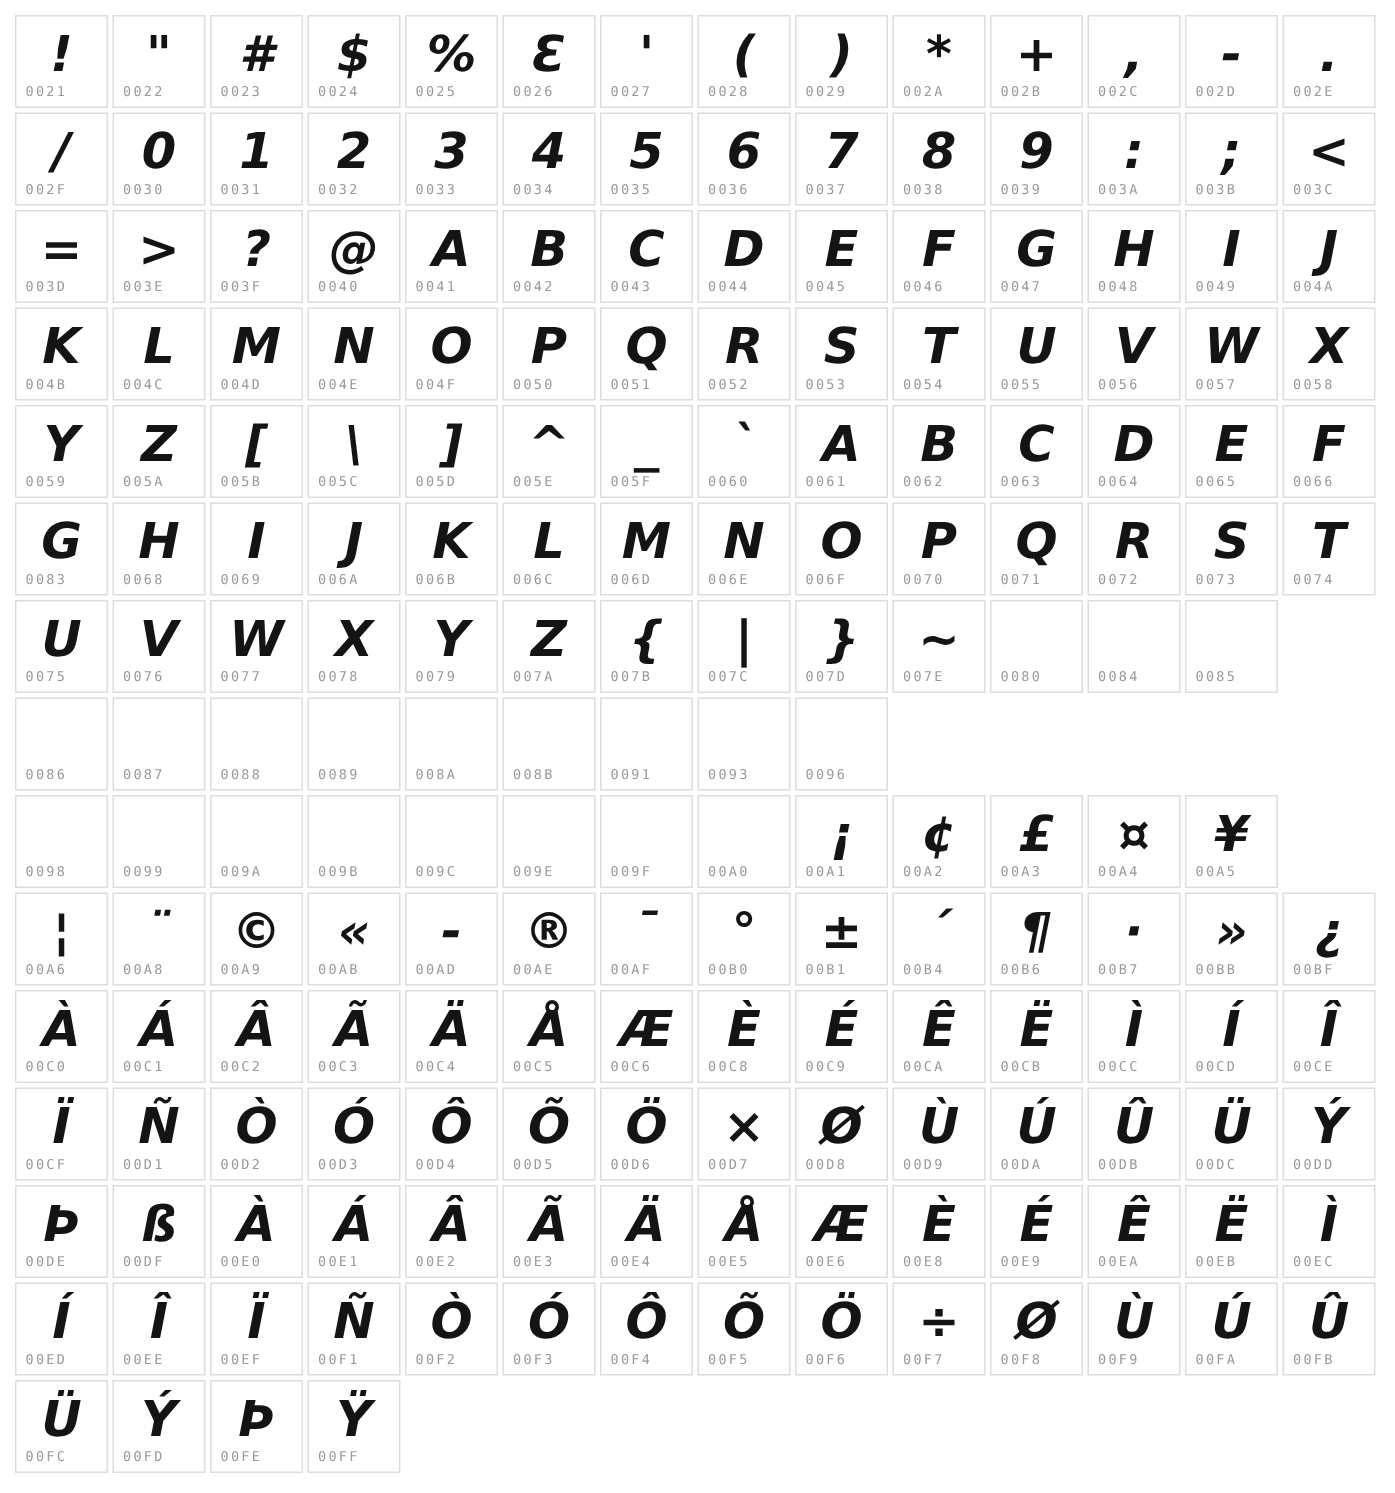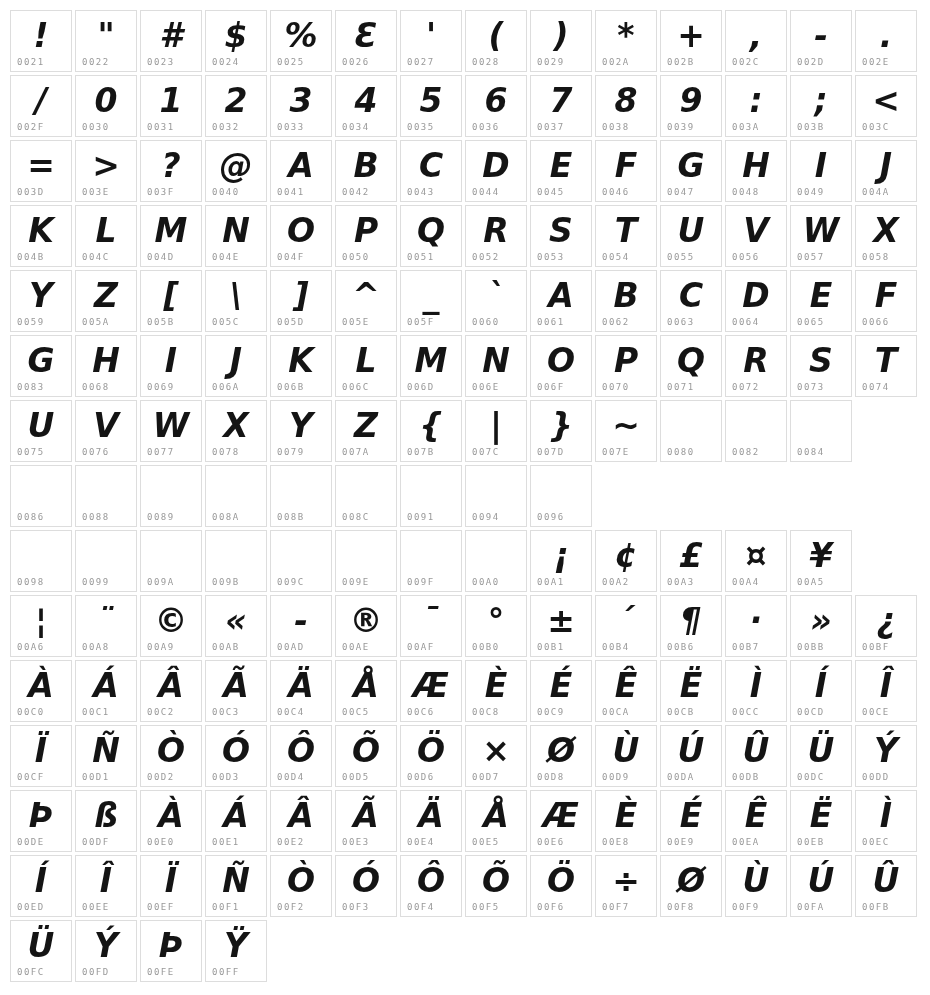--- a/index.html
+++ b/index.html
@@ -417,59 +417,59 @@
       <div class="glyph-cell">
     <span class="glyph-char">~</span>
     <span class="glyph-code">007E</span>
   </div>
       <div class="glyph-cell">
     <span class="glyph-char"></span>
     <span class="glyph-code">0080</span>
   </div>
       <div class="glyph-cell">
     <span class="glyph-char"></span>
-    <span class="glyph-code">0082</span>
-  </div>
-      <div class="glyph-cell">
-    <span class="glyph-char"></span>
     <span class="glyph-code">0084</span>
   </div>
+      <div class="glyph-cell">
+    <span class="glyph-char"></span>
+    <span class="glyph-code">0085</span>
+  </div>
     </div>
     <div class="glyph-row">
       <div class="glyph-cell">
     <span class="glyph-char"></span>
     <span class="glyph-code">0086</span>
   </div>
       <div class="glyph-cell">
     <span class="glyph-char"></span>
+    <span class="glyph-code">0087</span>
+  </div>
+      <div class="glyph-cell">
+    <span class="glyph-char"></span>
     <span class="glyph-code">0088</span>
   </div>
       <div class="glyph-cell">
     <span class="glyph-char"></span>
     <span class="glyph-code">0089</span>
   </div>
       <div class="glyph-cell">
     <span class="glyph-char"></span>
     <span class="glyph-code">008A</span>
   </div>
       <div class="glyph-cell">
     <span class="glyph-char"></span>
     <span class="glyph-code">008B</span>
   </div>
       <div class="glyph-cell">
     <span class="glyph-char"></span>
-    <span class="glyph-code">008C</span>
-  </div>
-      <div class="glyph-cell">
-    <span class="glyph-char"></span>
     <span class="glyph-code">0091</span>
   </div>
       <div class="glyph-cell">
     <span class="glyph-char"></span>
-    <span class="glyph-code">0094</span>
+    <span class="glyph-code">0093</span>
   </div>
       <div class="glyph-cell">
     <span class="glyph-char"></span>
     <span class="glyph-code">0096</span>
   </div>
     </div>
     <div class="glyph-row">
       <div class="glyph-cell">
     <span class="glyph-char"></span>
     <span class="glyph-code">0098</span>

